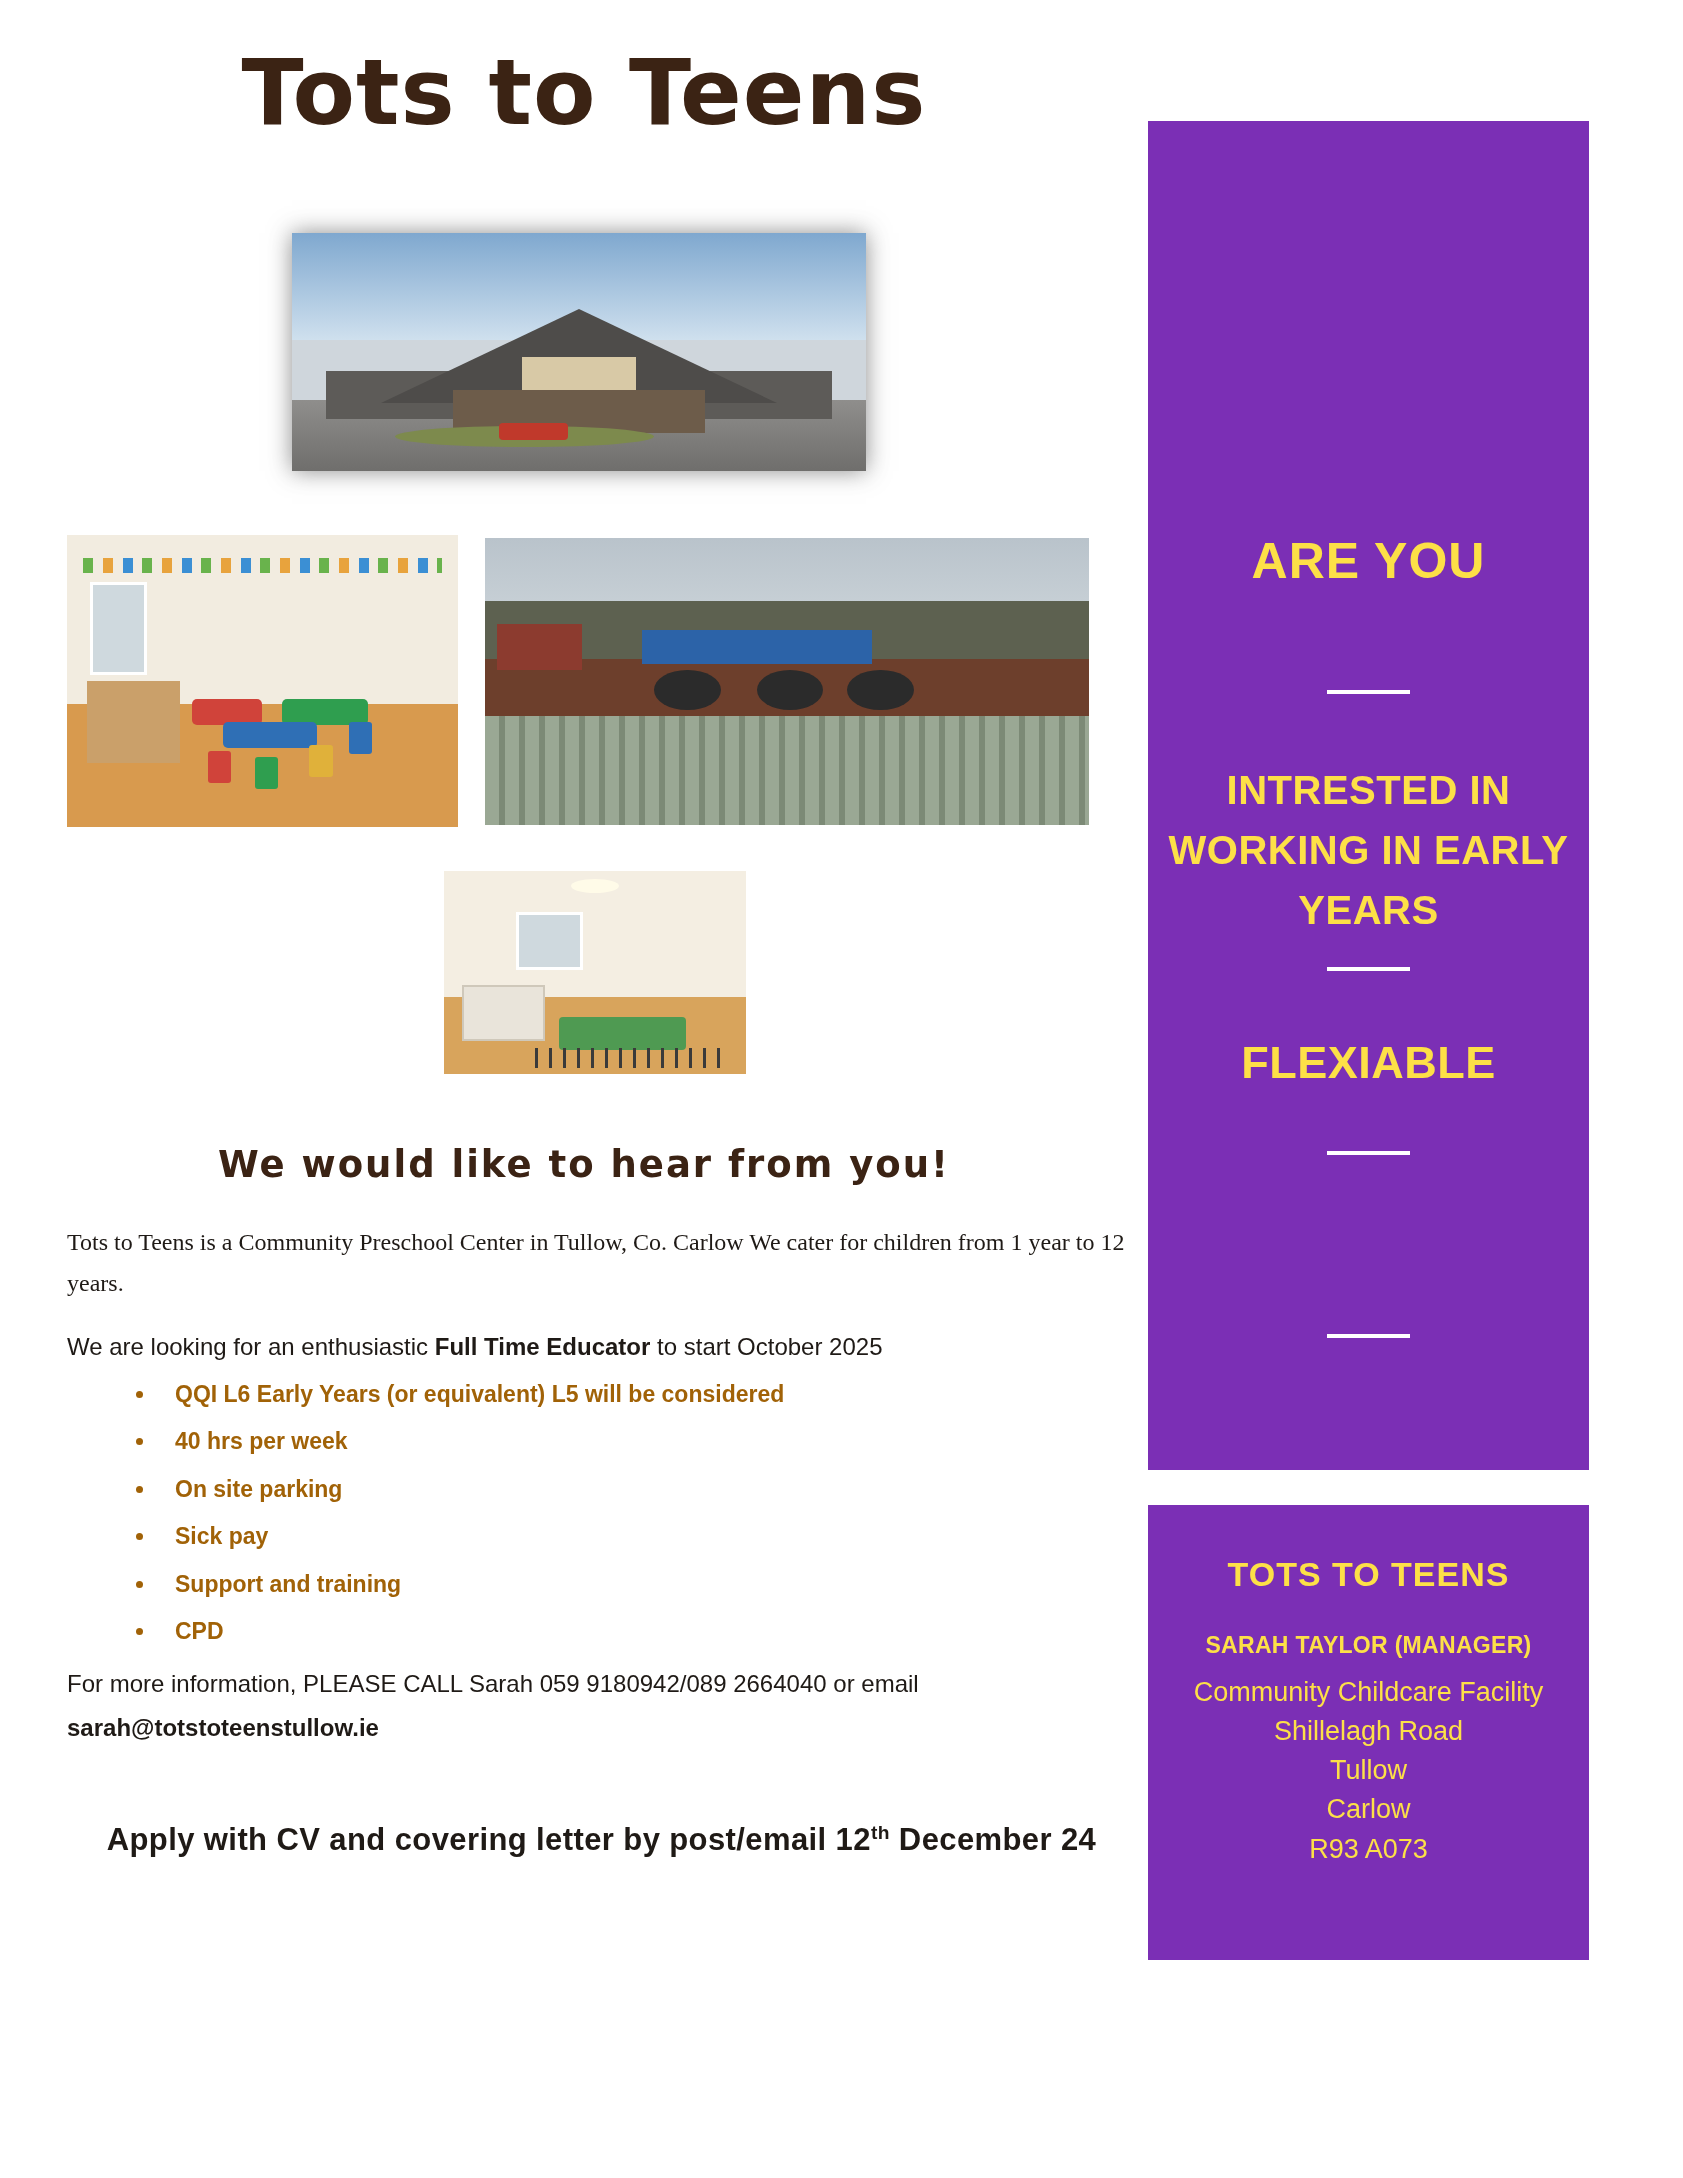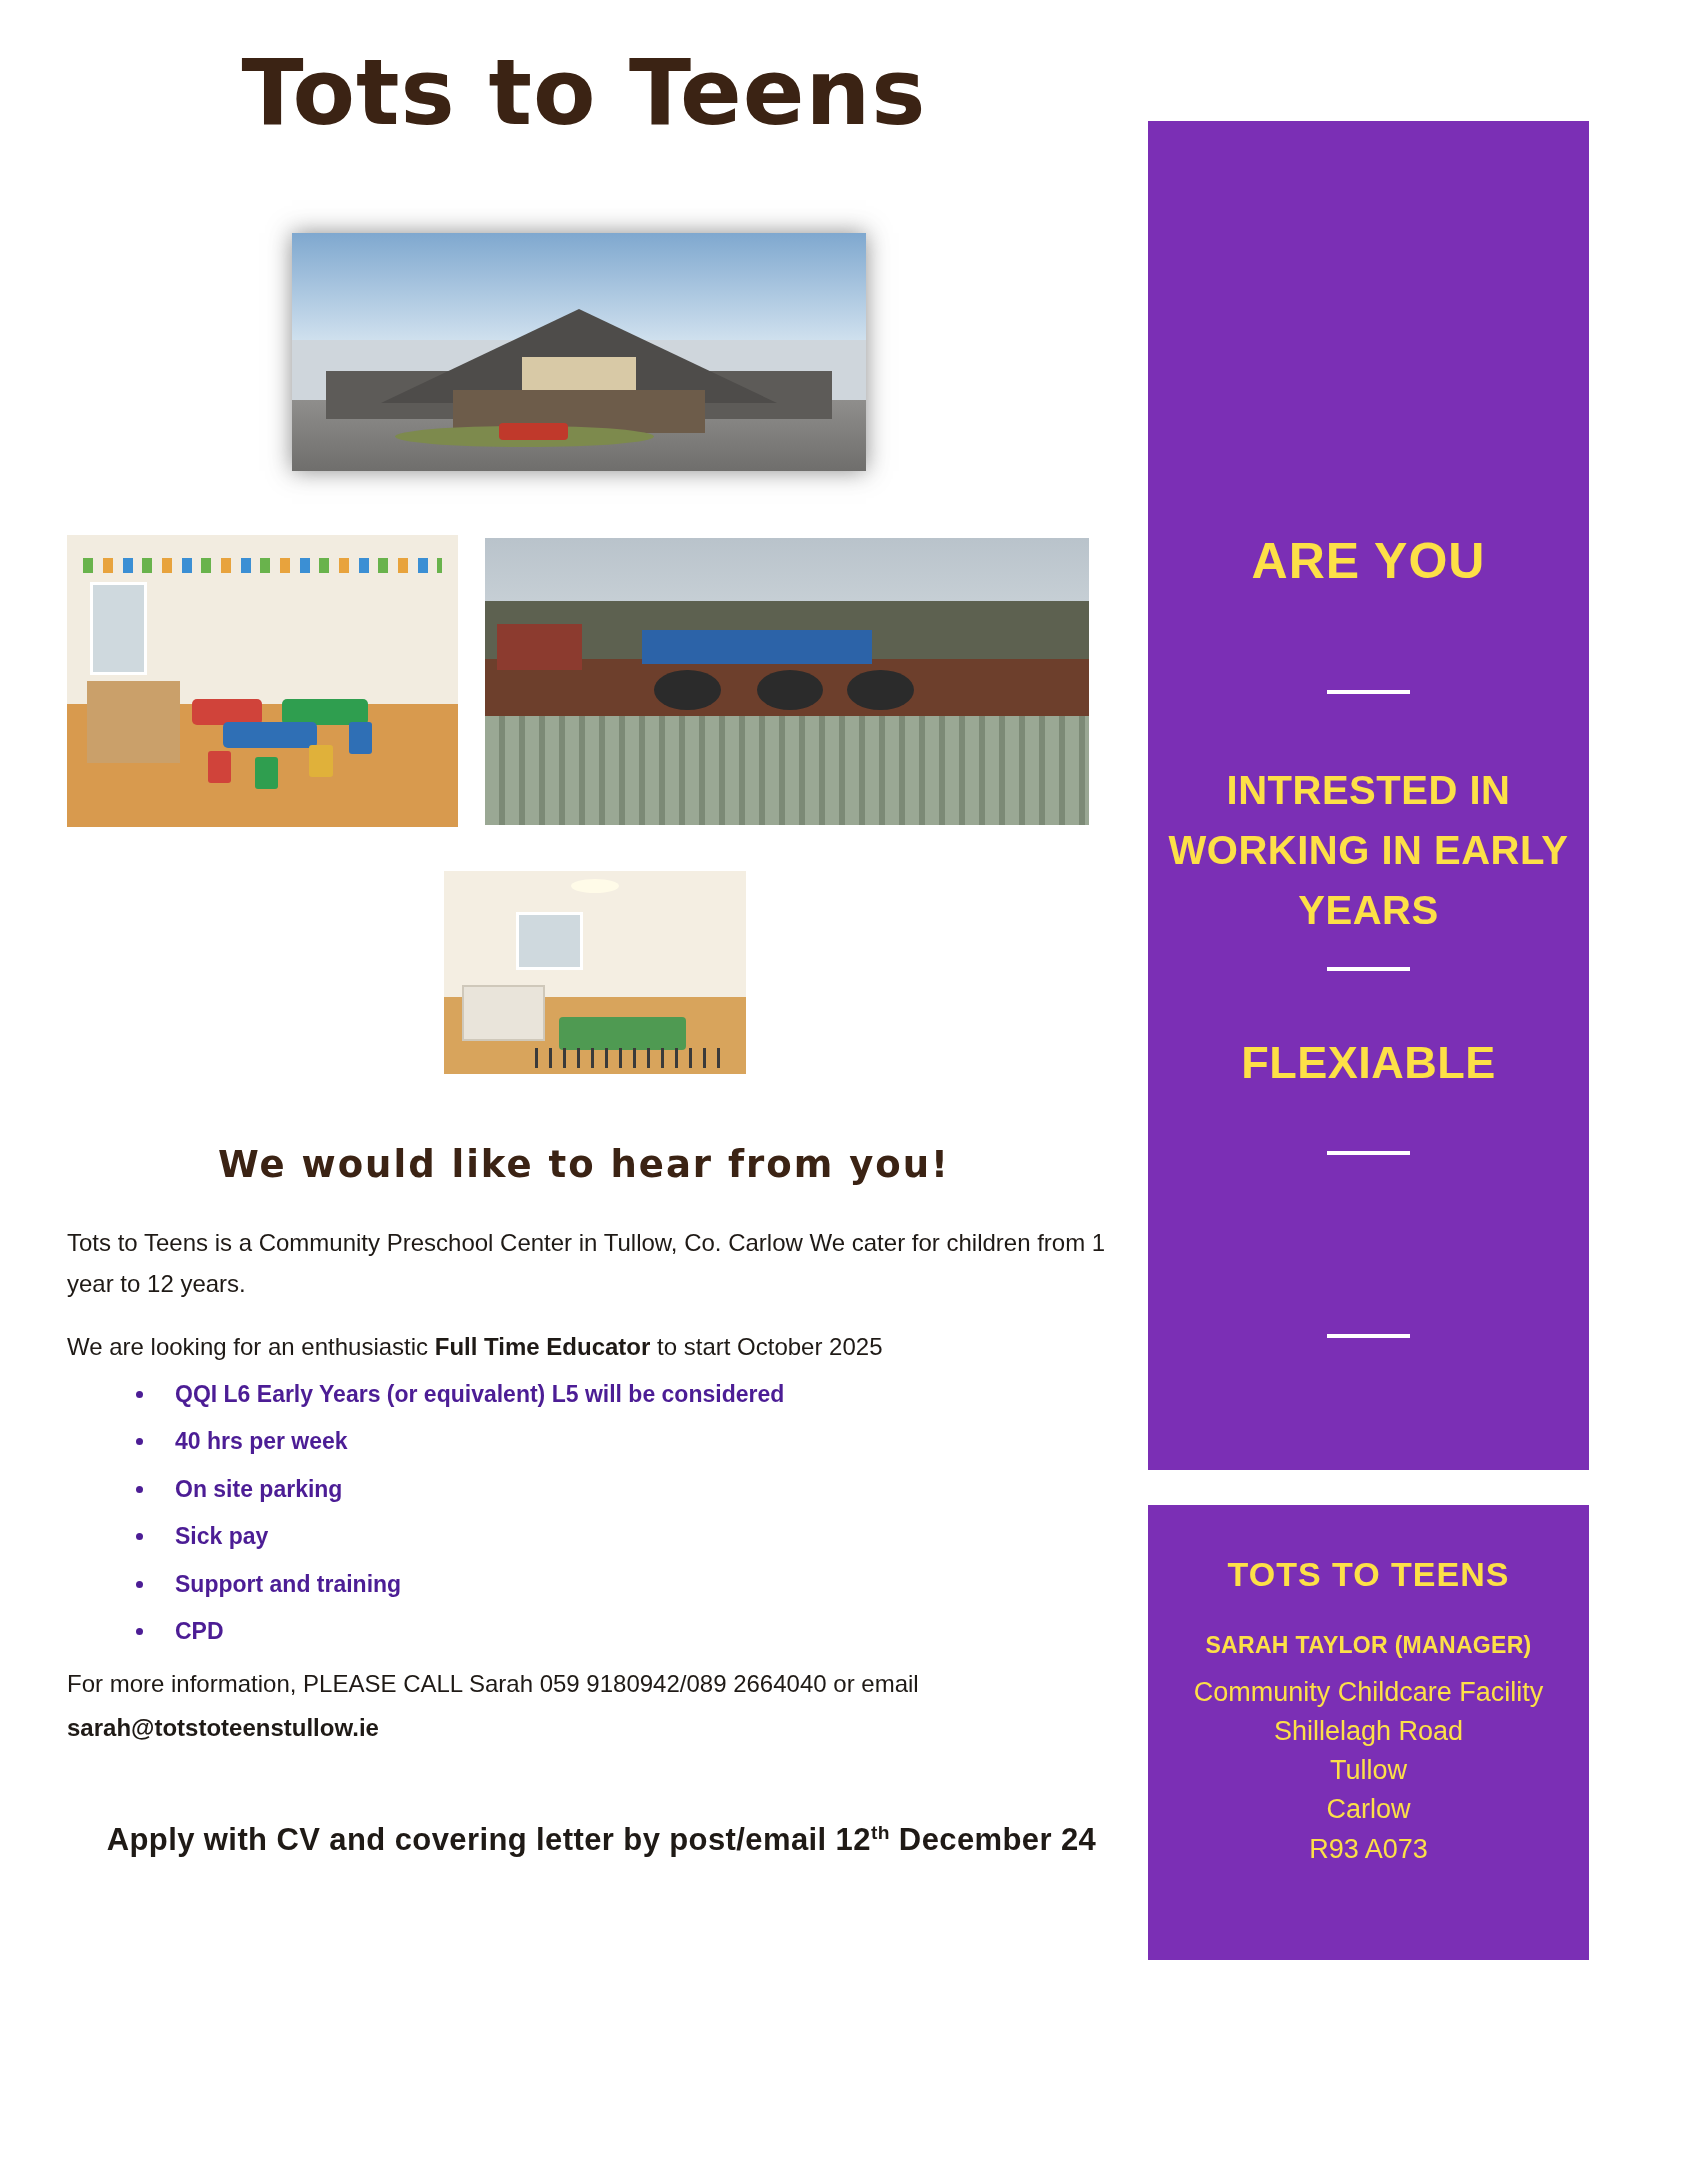--- a/index.html
+++ b/index.html
@@ -217,29 +217,29 @@
     letter-spacing: 2px;
   }
   .body-text {
     position: absolute;
     left: 67px;
     width: 1069px;
     color: #1f1a16;
     font-size: 24px;
     line-height: 1.72;
   }
-  #para-intro { top: 1198px; }
+  #para-intro { top: 1198px; font-family: Liberation Serif, serif; }
   #para-role { top: 1302px; }
   .bullets {
     position: absolute;
     left: 109px; top: 1371px;
     width: 990px;
     margin: 0;
     padding: 0 0 0 48px;
-    color: #4c1d95;
+    color: #a16207;
     font-size: 23px;
     font-weight: bold;
     line-height: 2.06;
   }
   .bullets li { padding-left: 18px; }
   #para-contact {
     top: 1638px;
     line-height: 1.85;
   }
   #para-contact .bold { font-weight: bold; }

